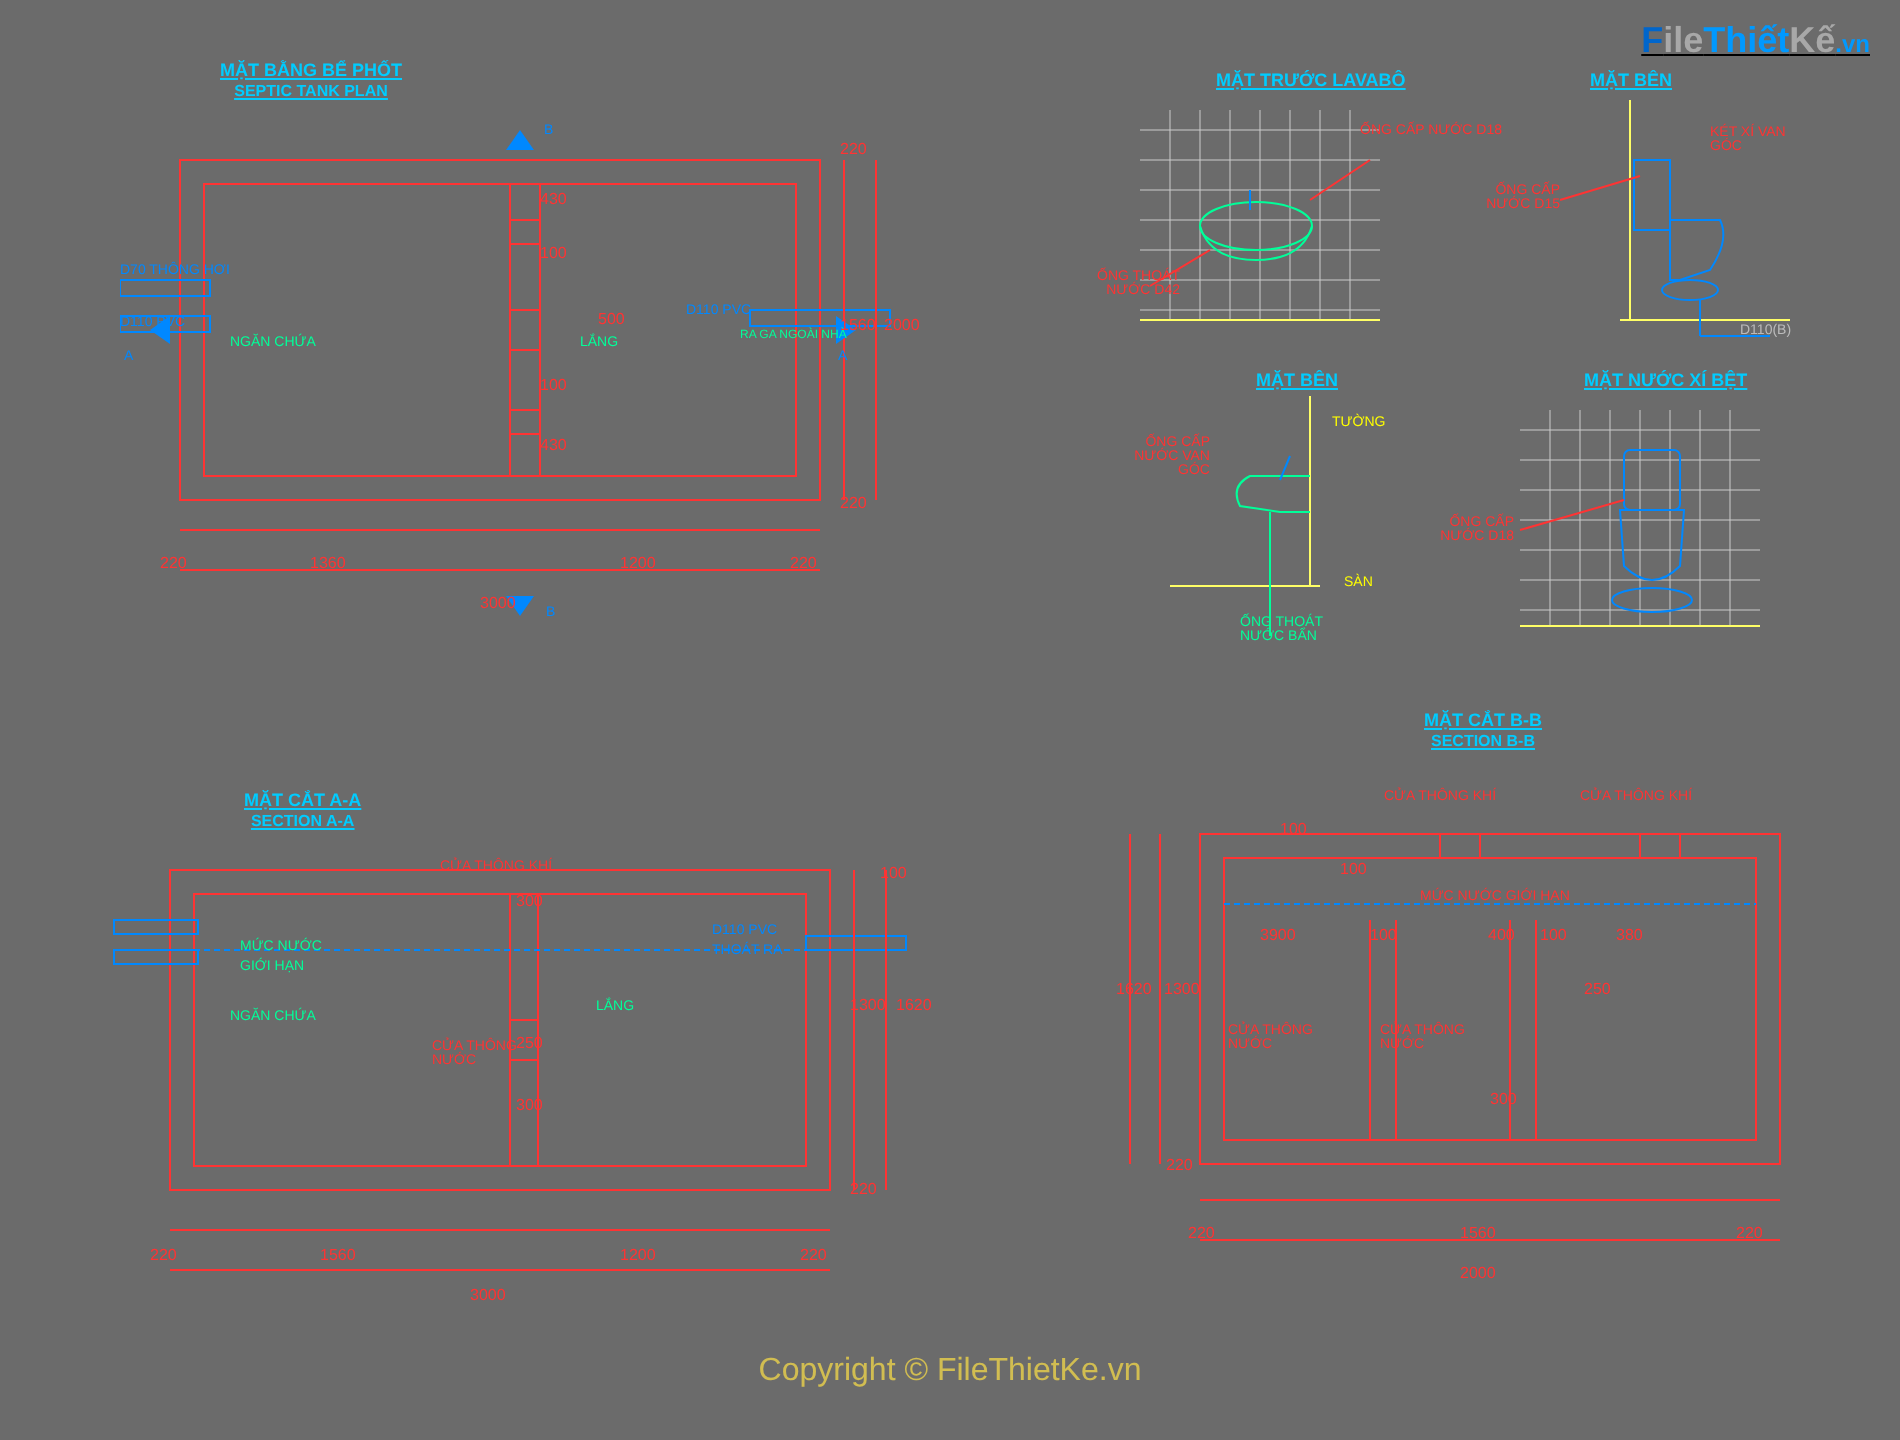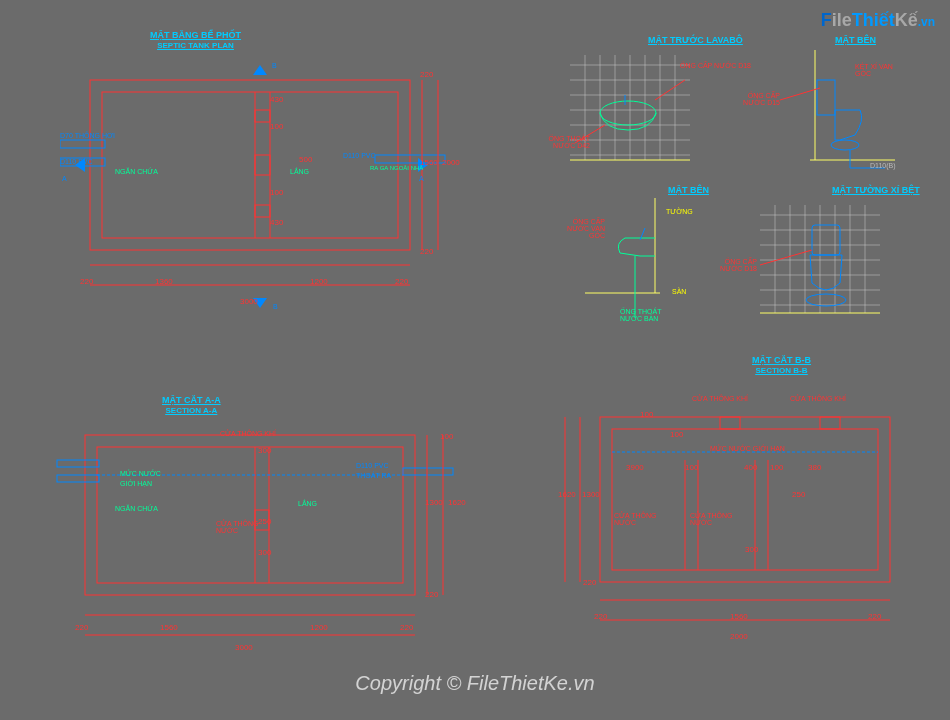--- a/index.html
+++ b/index.html
@@ -11,37 +11,37 @@
     position: relative;
     overflow: hidden;
     font-size: 8px;
   }
   .watermark-logo {
     position: absolute;
     top: 10px;
     right: 15px;
     font-size: 18px;
     font-weight: bold;
+    text-decoration: underline;
   }
   .watermark-logo .f { color: #0066cc; }
   .watermark-logo .ile { color: #a8a8a8; }
   .watermark-logo .thiet { color: #0099ff; }
   .watermark-logo .ke { color: #a8a8a8; }
   .watermark-logo .vn { color: #0099ff; font-size: 12px; }
   .watermark-text {
     position: absolute;
     bottom: 25px;
     left: 50%;
     transform: translateX(-50%);
-    color: #ffffff;
-    font-size: 20px;
-    font-style: italic;
+    color: #fde047;
+    font-size: 16px;
     opacity: 0.7;
   }
-  .title { color: #00ccff; text-decoration: underline; font-weight: bold; font-size: 9px; text-align: center; position: absolute; margin-left: 40px; }
+  .title { color: #00ccff; text-decoration: underline; font-weight: bold; font-size: 9px; text-align: center; position: absolute; }
   .subtitle { color: #00ccff; text-decoration: underline; font-size: 8px; text-align: center; }
   .dim { color: #ff3333; font-size: 8px; position: absolute; }
   .label-green { color: #00ff99; font-size: 7px; position: absolute; }
   .label-blue { color: #0088ff; font-size: 7px; position: absolute; }
   .label-yellow { color: #ffff00; font-size: 7px; position: absolute; }
   .label-red { color: #ff3333; font-size: 7px; position: absolute; }
   .label-grey { color: #bbbbbb; font-size: 7px; position: absolute; }
   svg { position: absolute; }
   .red-stroke { stroke: #ff3333; fill: none; stroke-width: 1; }
   .blue-stroke { stroke: #0088ff; fill: none; stroke-width: 1; }
@@ -185,21 +185,21 @@
   <line x1="60" y1="30" x2="55" y2="42" class="blue-stroke"></line>
 
   <line x1="50" y1="95" x2="50" y2="120" class="green-stroke"></line>
 </svg>
 <span class="label-yellow" style="top:208px; left:666px;">TƯỜNG</span>
 <span class="label-red" style="top:218px; left:555px; text-align:right; width:50px;">ỐNG CẤP NƯỚC VAN GÓC</span>
 <span class="label-yellow" style="top:288px; left:672px;">SÀN</span>
 <span class="label-green" style="top:308px; left:620px; width:50px;">ỐNG THOÁT NƯỚC BẨN</span>
 
 <div class="title" style="top:185px; left:792px;">
-  <span>MẶT TƯỜNG XÍ BỆT</span>
+  <span>MẶT NƯỚC XÍ BỆT</span>
 </div>
 <svg style="top:205px; left:750px;" width="130" height="120">
 
   <g class="grey-stroke">
     <line x1="10" y1="10" x2="130" y2="10"></line>
       <line x1="10" y1="25" x2="130" y2="25"></line>
       <line x1="10" y1="40" x2="130" y2="40"></line>
       <line x1="10" y1="55" x2="130" y2="55"></line>
       <line x1="10" y1="70" x2="130" y2="70"></line>
       <line x1="10" y1="85" x2="130" y2="85"></line>
@@ -296,21 +296,21 @@
 </svg>
 
 <span class="label-red" style="top:395px; left:692px;">CỬA THÔNG KHÍ</span>
 <span class="label-red" style="top:395px; left:790px;">CỬA THÔNG KHÍ</span>
 <span class="label-red" style="top:445px; left:710px;">MỨC NƯỚC GIỚI HẠN</span>
 <span class="label-red" style="top:512px; left:614px; width:45px;">CỬA THÔNG NƯỚC</span>
 <span class="label-red" style="top:512px; left:690px; width:45px;">CỬA THÔNG NƯỚC</span>
 
 <span class="dim" style="top:410px; left:640px;">100</span>
 <span class="dim" style="top:430px; left:670px;">100</span>
-<span class="dim" style="top:463px; left:614px;padding-left:12px;">3900</span>
+<span class="dim" style="top:463px; left:630px;">3900</span>
 <span class="dim" style="top:463px; left:685px;">100</span>
 <span class="dim" style="top:463px; left:744px;">400</span>
 <span class="dim" style="top:463px; left:770px;">100</span>
 <span class="dim" style="top:463px; left:808px;">380</span>
 <span class="dim" style="top:490px; left:792px;">250</span>
 <span class="dim" style="top:545px; left:745px;">300</span>
 <span class="dim" style="top:490px; left:558px;">1620</span>
 <span class="dim" style="top:490px; left:582px;">1300</span>
 <span class="dim" style="top:578px; left:583px;">220</span>
 <span class="dim" style="top:612px; left:594px;">220</span>

